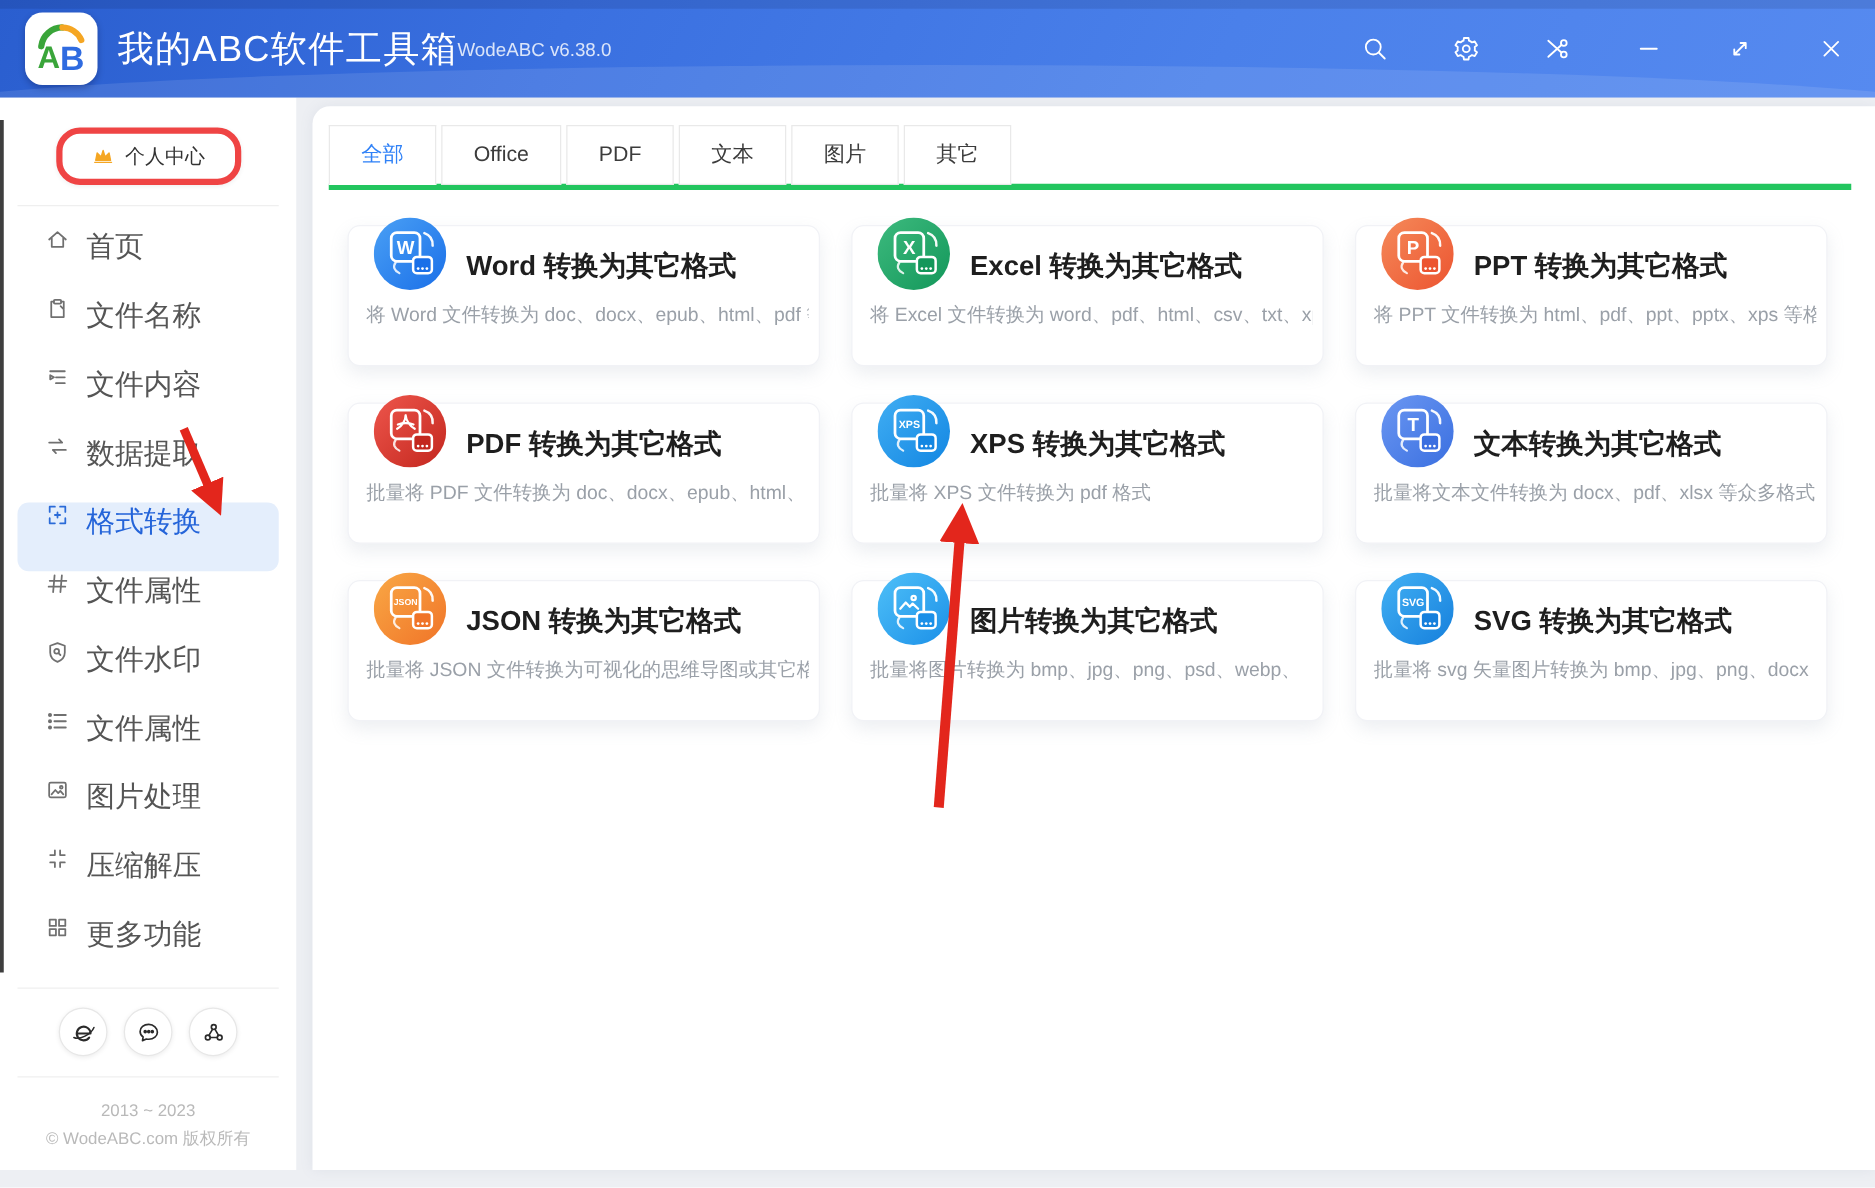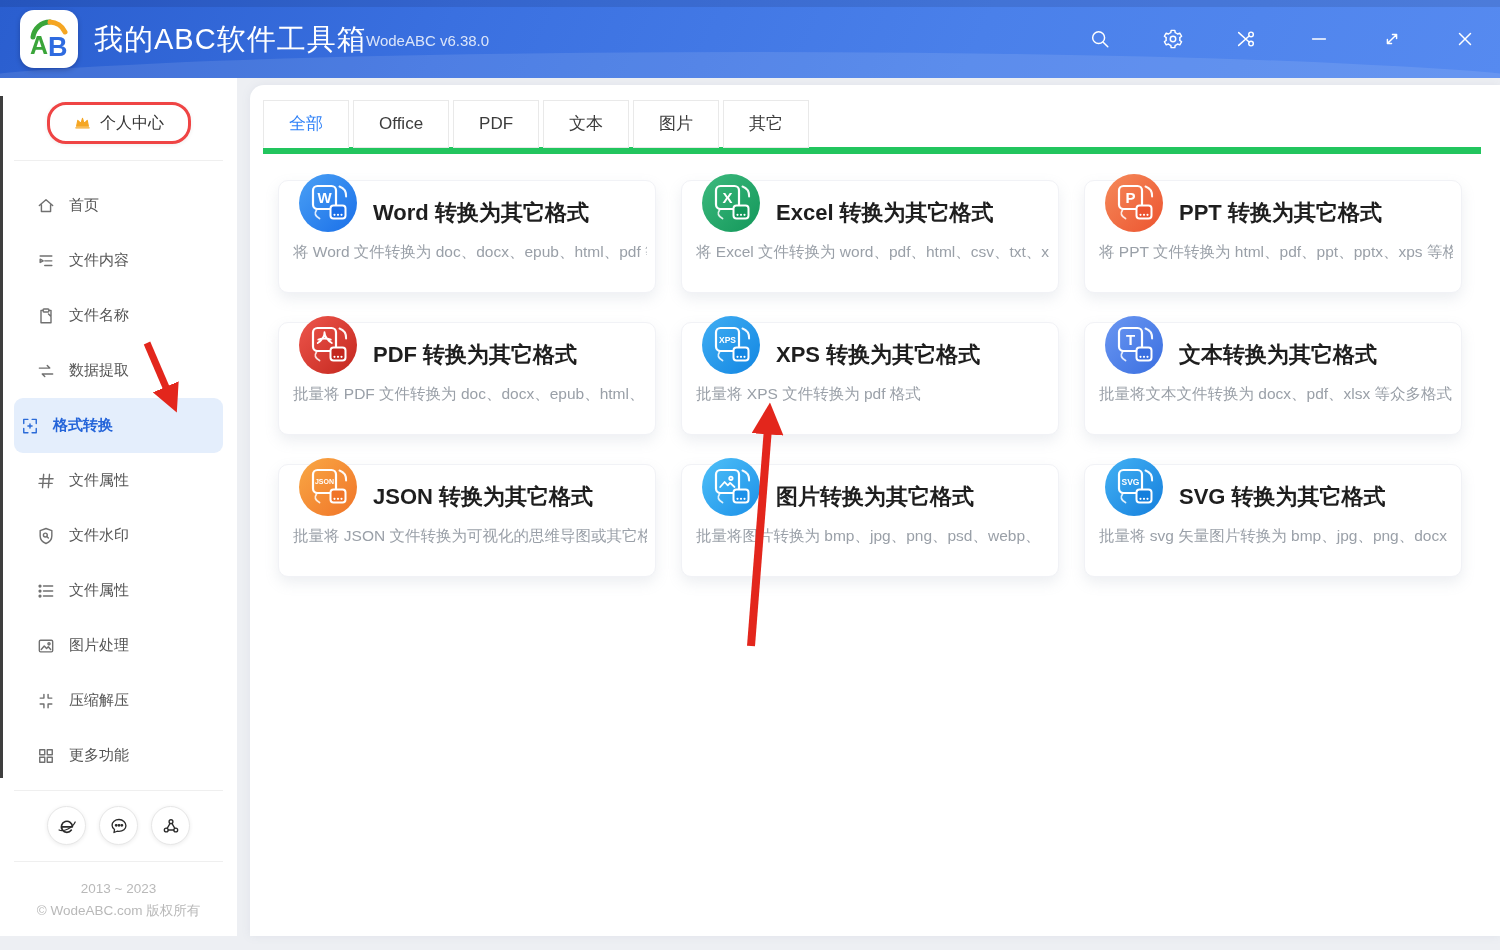--- a/index.html
+++ b/index.html
@@ -24,53 +24,53 @@
     border-radius:14px;box-shadow:0 2px 5px rgba(0,0,40,.25);z-index:2;
   }
   .app-title{position:absolute;left:94px;top:20px;font-size:29px;font-weight:normal;color:#fff;letter-spacing:1px;white-space:nowrap;z-index:2}
   .app-version{position:absolute;left:366px;top:32px;font-size:15px;color:rgba(255,255,255,.82);white-space:nowrap;z-index:2}
   .tb-buttons{position:absolute;right:22px;top:0;height:78px;display:flex;align-items:center;gap:47px;z-index:3}
   .tb-btn{width:26px;height:26px;color:#fff;cursor:pointer;display:flex;align-items:center;justify-content:center}
 
   
   .sidebar{position:absolute;left:0;top:78px;width:237px;bottom:14px;background:#fff;z-index:5}
   .pc-btn{
-    width:138px;height:36px;margin:24px auto 0;border:3px solid #ef4444;border-radius:19px;
+    width:138px;height:36px;margin:24px auto 0;border:5px solid #ef4444;border-radius:19px;
     display:flex;align-items:center;justify-content:center;gap:8px;
     font-size:16px;color:#333;background:#fff;box-shadow:0 1px 4px rgba(0,0,0,.07);cursor:pointer;
   }
   .pc-btn .crown{color:#f5a623}
   .side-divider{border-top:1px solid #efefef;margin:16px 14px 0}
   .side-items{margin-top:17px}
   .side-item{
-    height:55px;display:flex;align-items:center;gap:13px;padding-left:36px;
-    font-size:15px;color:#555;cursor:pointer;
+    height:55px;display:flex;gap:13px;padding-left:36px;
+    font-size:23px;color:#555;cursor:pointer;
   }
   .side-item .s-ic{color:#707070;width:20px;height:20px}
   .side-item.active{
-    background:#e4eefc;border-radius:9px;margin:0 14px;padding-left:6px;
-    color:#2464d9;font-weight:bold;
+    background:#e4eefc;border-radius:9px;margin:0 14px;padding-left:22px;
+    color:#2464d9;font-weight:normal;
   }
   .side-item.active .s-ic{color:#2b6bd8}
   .side-bottom{position:absolute;left:0;right:0;bottom:8px}
   .quick-row{display:flex;justify-content:center;gap:13px;margin:15px 0 0}
   .quick-btn{
     width:37px;height:37px;border-radius:50%;border:1px solid #e7e7e7;background:#fff;
     box-shadow:0 1px 4px rgba(0,0,0,.08);display:flex;align-items:center;justify-content:center;
     color:#2b2b2b;cursor:pointer;
   }
   .side-foot{margin-top:16px;text-align:center;color:#b9b9b9;font-size:13.5px;line-height:22px;padding-bottom:6px}
   .edge-line{position:absolute;left:0;top:96px;width:3px;height:682px;background:#3e3e3e;z-index:45}
 
   
   .panel{
     position:absolute;left:250px;top:85px;right:0;bottom:14px;background:#fff;
     border-radius:14px 0 0 0;box-shadow:0 0 10px rgba(120,130,155,.10);z-index:4;
   }
-  .tabs{position:absolute;left:13px;right:19px;top:15px;display:flex;gap:4px;border-bottom:7px solid #22c55e}
+  .tabs{position:absolute;left:13px;right:19px;top:15px;display:flex;gap:4px;border-bottom:5px solid #22c55e}
   .tab{
     height:46px;line-height:46px;padding:0 25px;background:#fff;margin-bottom:-1px;
     border:1px solid #e9e9e9;font-size:17px;color:#3c3c3c;cursor:pointer;white-space:nowrap;
   }
   .tab.active{color:#2f81f7;border-bottom-color:#fff}
   .cards{
     position:absolute;left:28px;top:95px;
     display:grid;grid-template-columns:repeat(3,378px);grid-auto-rows:113px;
     column-gap:25px;row-gap:29px;
   }
@@ -154,33 +154,33 @@
         <span class="s-ic">
           <svg class="ic" width="20" height="20" viewBox="0 0 24 24" fill="none" stroke="currentColor" stroke-width="1.7" stroke-linecap="round" stroke-linejoin="round">
             <path d="M4 11.5 L12 4.5 L20 11.5M6.5 10.2V18.5h11V10.2"></path>
           </svg>
         </span>
         <span>首页</span>
       </div>
       <div class="side-item">
         <span class="s-ic">
           <svg class="ic" width="20" height="20" viewBox="0 0 24 24" fill="none" stroke="currentColor" stroke-width="1.7" stroke-linecap="round" stroke-linejoin="round">
-            <path d="M5 6h14M10.5 11.8h8.5M10.5 17.5h8.5M5 9.8l3.6 2-3.6 2z"></path>
-          </svg>
-        </span>
-        <span>文件内容</span>
-      </div>
-      <div class="side-item">
-        <span class="s-ic">
-          <svg class="ic" width="20" height="20" viewBox="0 0 24 24" fill="none" stroke="currentColor" stroke-width="1.7" stroke-linecap="round" stroke-linejoin="round">
             <rect x="8.5" y="3.5" width="7" height="3.6" rx="1"></rect>
             <path d="M8.5 5.2H6V20h12V5.2h-2.5M15 9.5l3 3"></path>
           </svg>
         </span>
         <span>文件名称</span>
+      </div>
+      <div class="side-item">
+        <span class="s-ic">
+          <svg class="ic" width="20" height="20" viewBox="0 0 24 24" fill="none" stroke="currentColor" stroke-width="1.7" stroke-linecap="round" stroke-linejoin="round">
+            <path d="M5 6h14M10.5 11.8h8.5M10.5 17.5h8.5M5 9.8l3.6 2-3.6 2z"></path>
+          </svg>
+        </span>
+        <span>文件内容</span>
       </div>
       <div class="side-item">
         <span class="s-ic">
           <svg class="ic" width="20" height="20" viewBox="0 0 24 24" fill="none" stroke="currentColor" stroke-width="1.7" stroke-linecap="round" stroke-linejoin="round">
             <path d="M4 8.5h12.5M13.5 5.5l3 3M20 15.5H7.5M10.5 18.5l-3-3"></path>
           </svg>
         </span>
         <span>数据提取</span>
       </div>
       <div class="side-item active">

